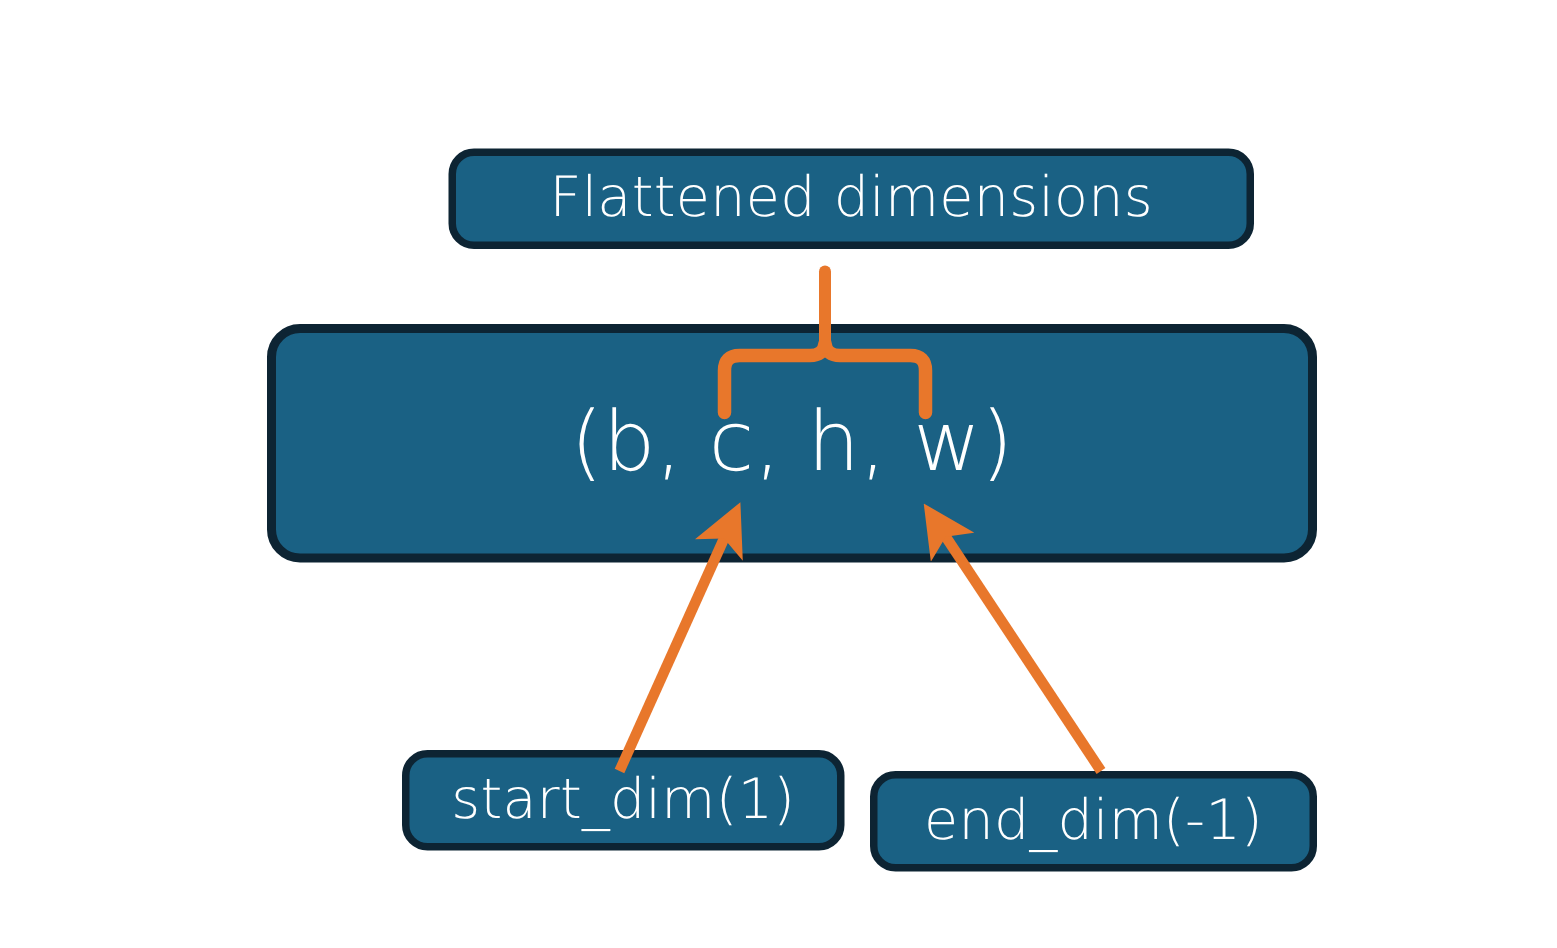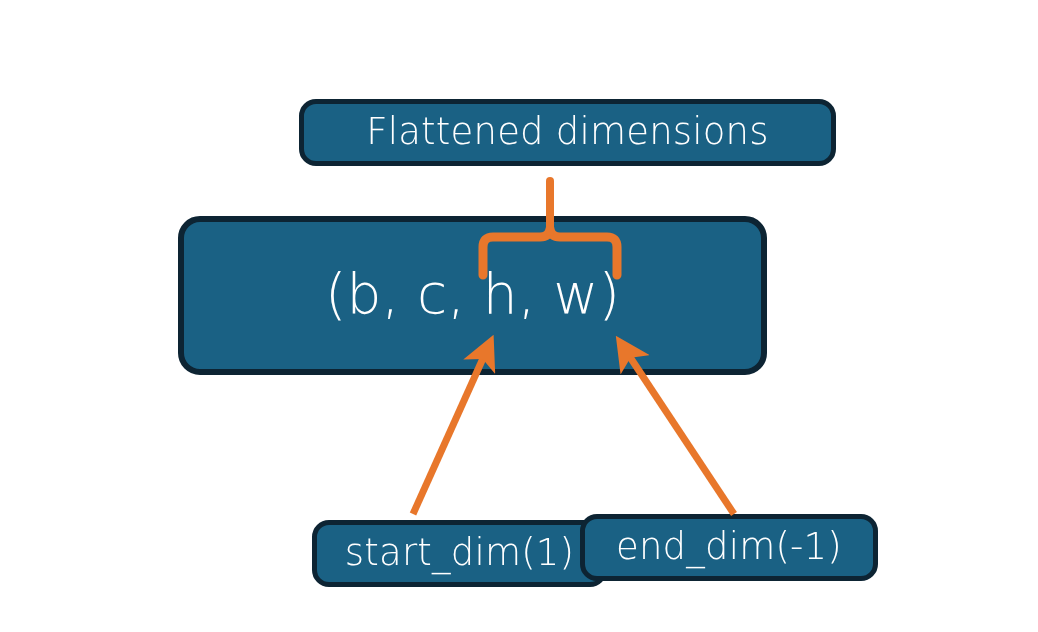--- a/index.html
+++ b/index.html
@@ -38,33 +38,32 @@
   #node-flattened {
     left: 299px;
     top: 99px;
     width: 537px;
     height: 67px;
     font-size: 37px;
   }
   #node-shape {
     left: 178px;
     top: 216px;
-    width: 589px;
+    width: 700px;
     height: 159px;
     font-size: 55px;
     border-radius: 22px;
     border-width: 6px;
   }
   #node-start-dim {
     left: 268px;
-    top: 520px;
+    top: 500px;
     width: 295px;
     height: 67px;
     font-size: 37px;
-    margin-left: 44px;
   }
   #node-end-dim {
     left: 580px;
     top: 514px;
     width: 298px;
     height: 67px;
     font-size: 37px;
   }
   .node .node-label {
     display: block;

